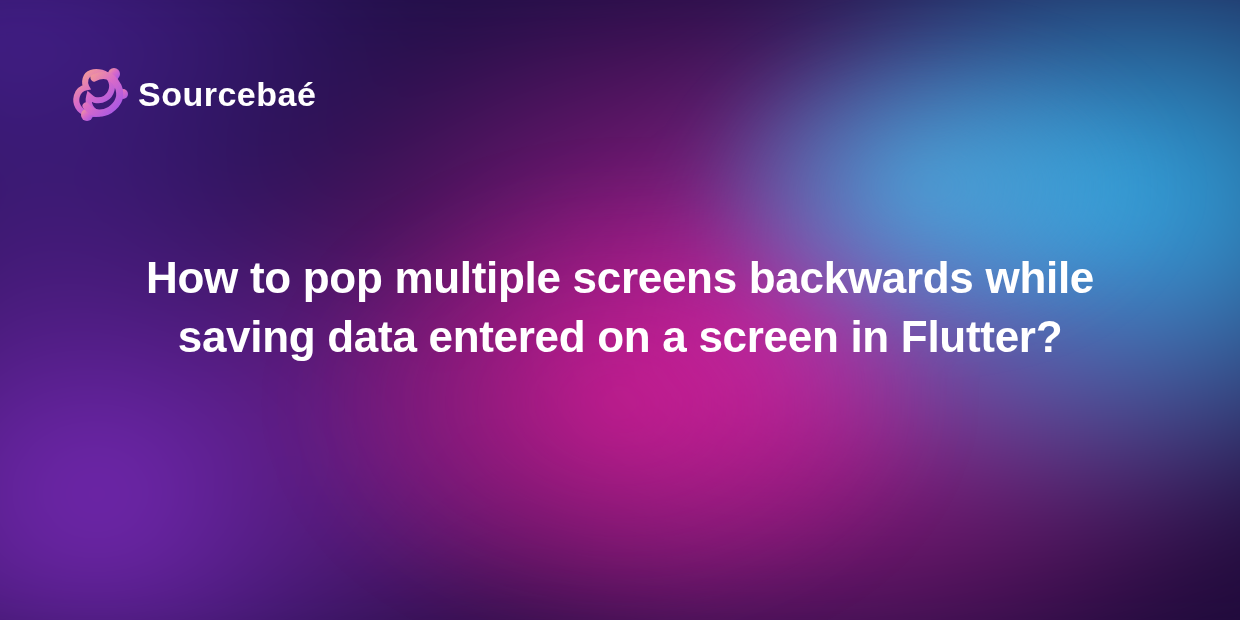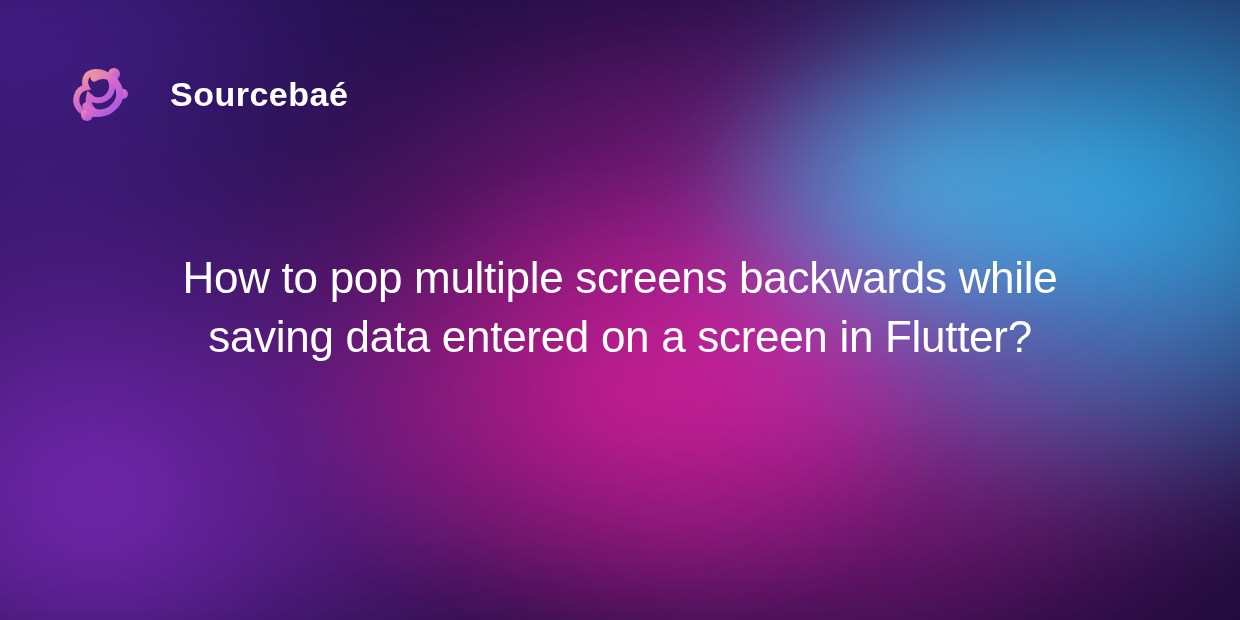--- a/index.html
+++ b/index.html
@@ -45,21 +45,21 @@
       width: 100%;
       height: 100%;
     }
     
     .logo-container {
       position: absolute;
       top: 60px;
       left: 70px;
       display: flex;
       align-items: center;
-      gap: 32px;
+      gap: 0;
     }
     
     .logo-icon {
       width: 68px;
       height: 68px;
       position: relative;
     }
     
     .brand-name {
       color: #ffffff;
@@ -70,21 +70,21 @@
     
     .headline {
       position: absolute;
       top: 248px;
       left: 50%;
       transform: translateX(-50%);
       width: 960px;
       text-align: center;
       color: #ffffff;
       font-size: 44px;
-      font-weight: 400;
+      font-weight: 700;
       line-height: 1.35;
       letter-spacing: -0.3px;
     }
   </style>
 </head>
 <body>
 
 <div class="background"></div>
 <div class="background-overlay"></div>
 

